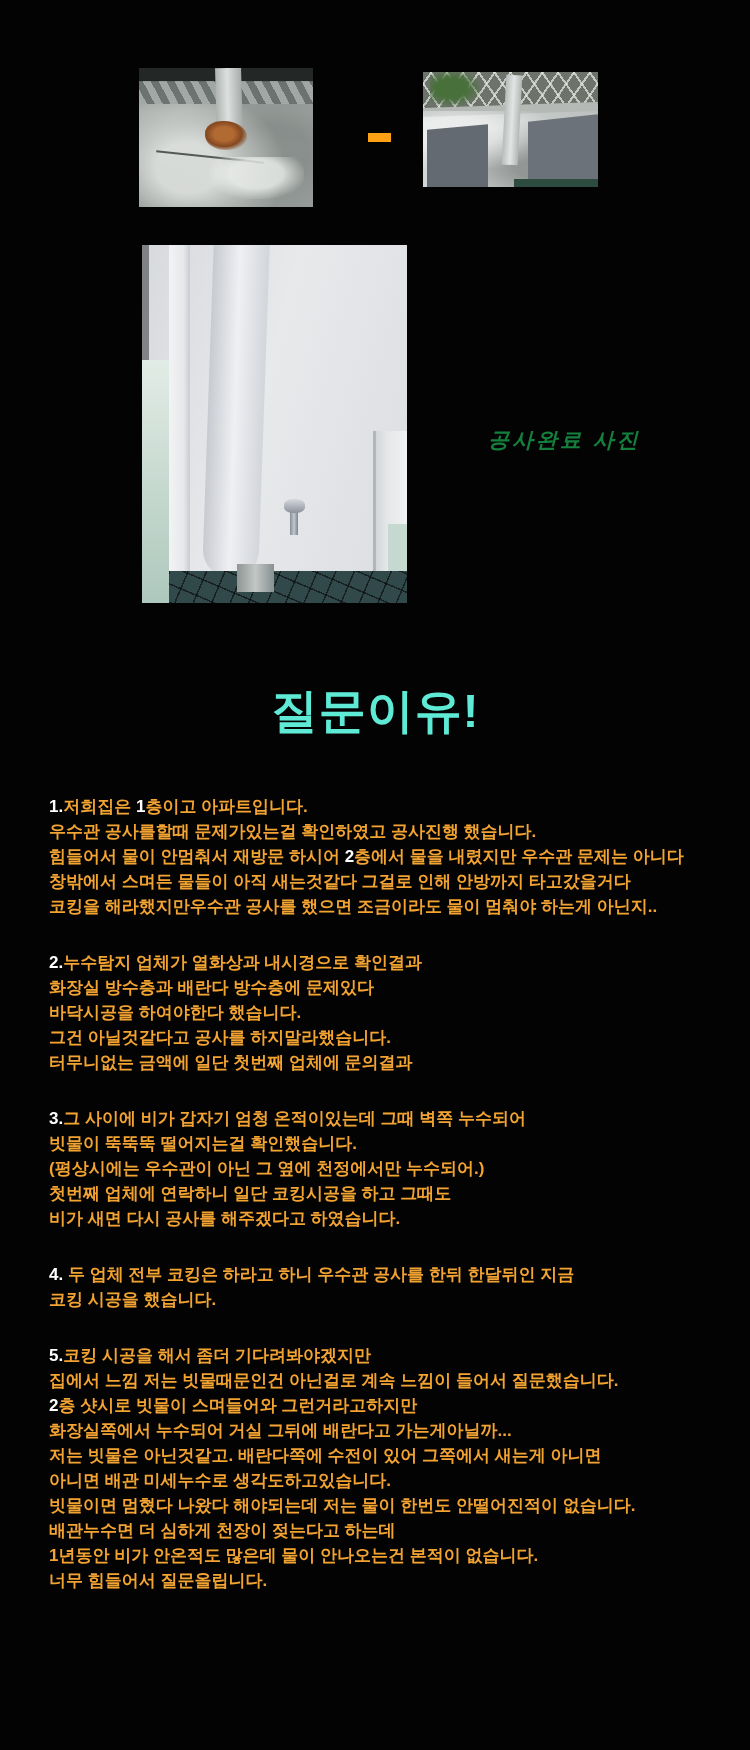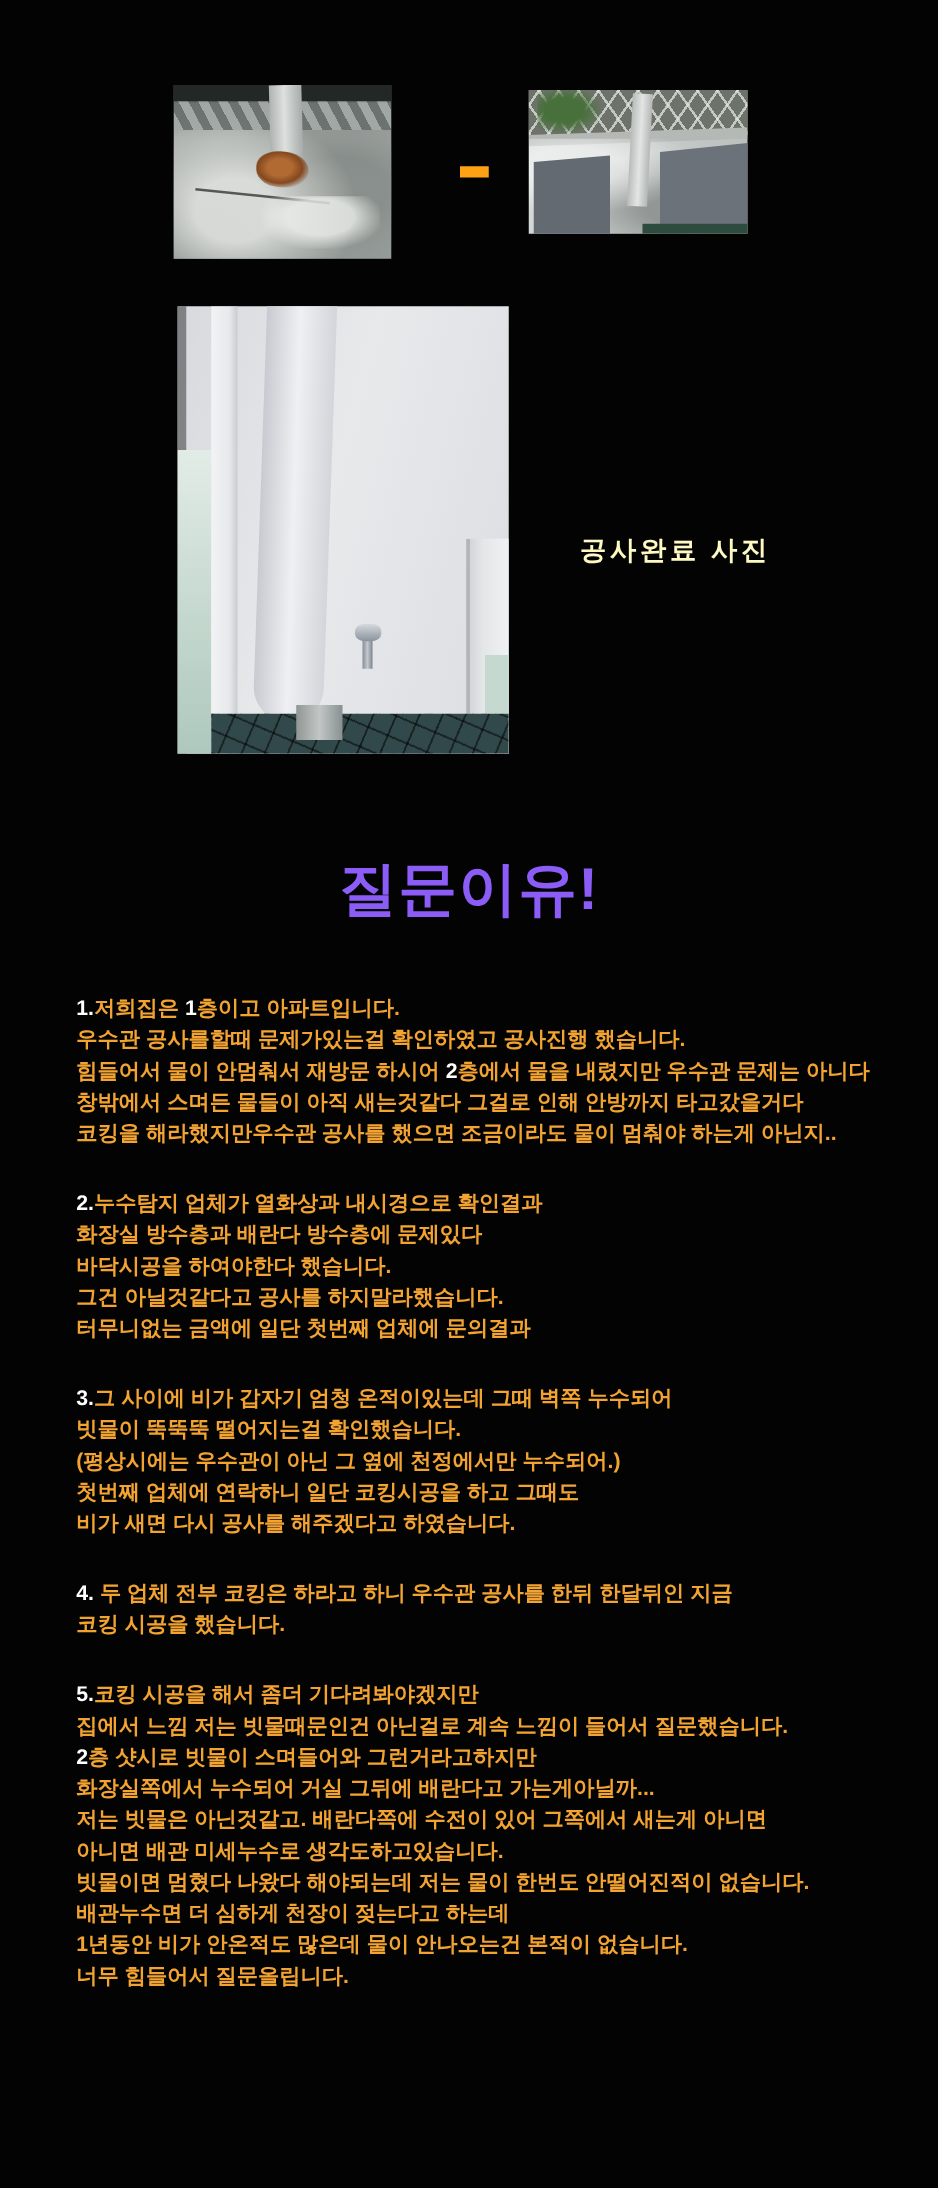--- a/index.html
+++ b/index.html
@@ -65,27 +65,27 @@
   .p3-pane{position:absolute;right:0;bottom:9%;width:7%;height:13%;background:#c6d9d1;}
   .p3-faucet-body{position:absolute;left:56%;top:72%;width:3%;height:9%;background:linear-gradient(90deg,#868d96,#c3c8cf 50%,#7c838c);}
   .p3-faucet-head{position:absolute;left:53.5%;top:71%;width:8%;height:4%;border-radius:40%;background:linear-gradient(#d6dadf,#8b929b);}
   .p3-tiles{position:absolute;left:10%;right:0;bottom:0;height:9%;
     background:
       repeating-linear-gradient(113deg, rgba(0,0,0,.55) 0 1.5px, transparent 1.5px 17px),
       repeating-linear-gradient(23deg, rgba(0,0,0,.55) 0 1.5px, transparent 1.5px 17px),
       #32494b;}
   .p3-base{position:absolute;left:36%;bottom:3%;width:14%;height:8%;background:linear-gradient(90deg,#8f9694,#c2c7c5 50%,#889091);}
   
-  .completed-label{position:absolute;left:464px;top:426px;color:#fef9c3;
-    font-size:21px;font-weight:bold;letter-spacing:3px;white-space:nowrap;}
+  .completed-label{position:absolute;left:488px;top:426px;color:#15803d;
+    font-size:21px;font-weight:bold;letter-spacing:3px;white-space:nowrap;font-style:italic;}
   .title{position:absolute;left:0;right:0;top:680px;margin:0;text-align:center;
-    color:#8b5cf6;font-size:47px;font-weight:bold;letter-spacing:1px;}
+    color:#5eead4;font-size:47px;font-weight:bold;letter-spacing:1px;}
   .body-text{position:absolute;left:48px;top:794px;width:670px;
     color:#F2A331;font-size:17px;font-weight:bold;line-height:25px;}
-  .para{margin:0 0 31px 13px;}
+  .para{margin:0 0 31px 1px;}
   .line{white-space:nowrap;}
   .num{color:#ffffff;}
 </style>
 </head>
 <body>
 
 <div class="canvas">
 
   <div class="photo photo1">
     <div class="p1-topdark"></div>

